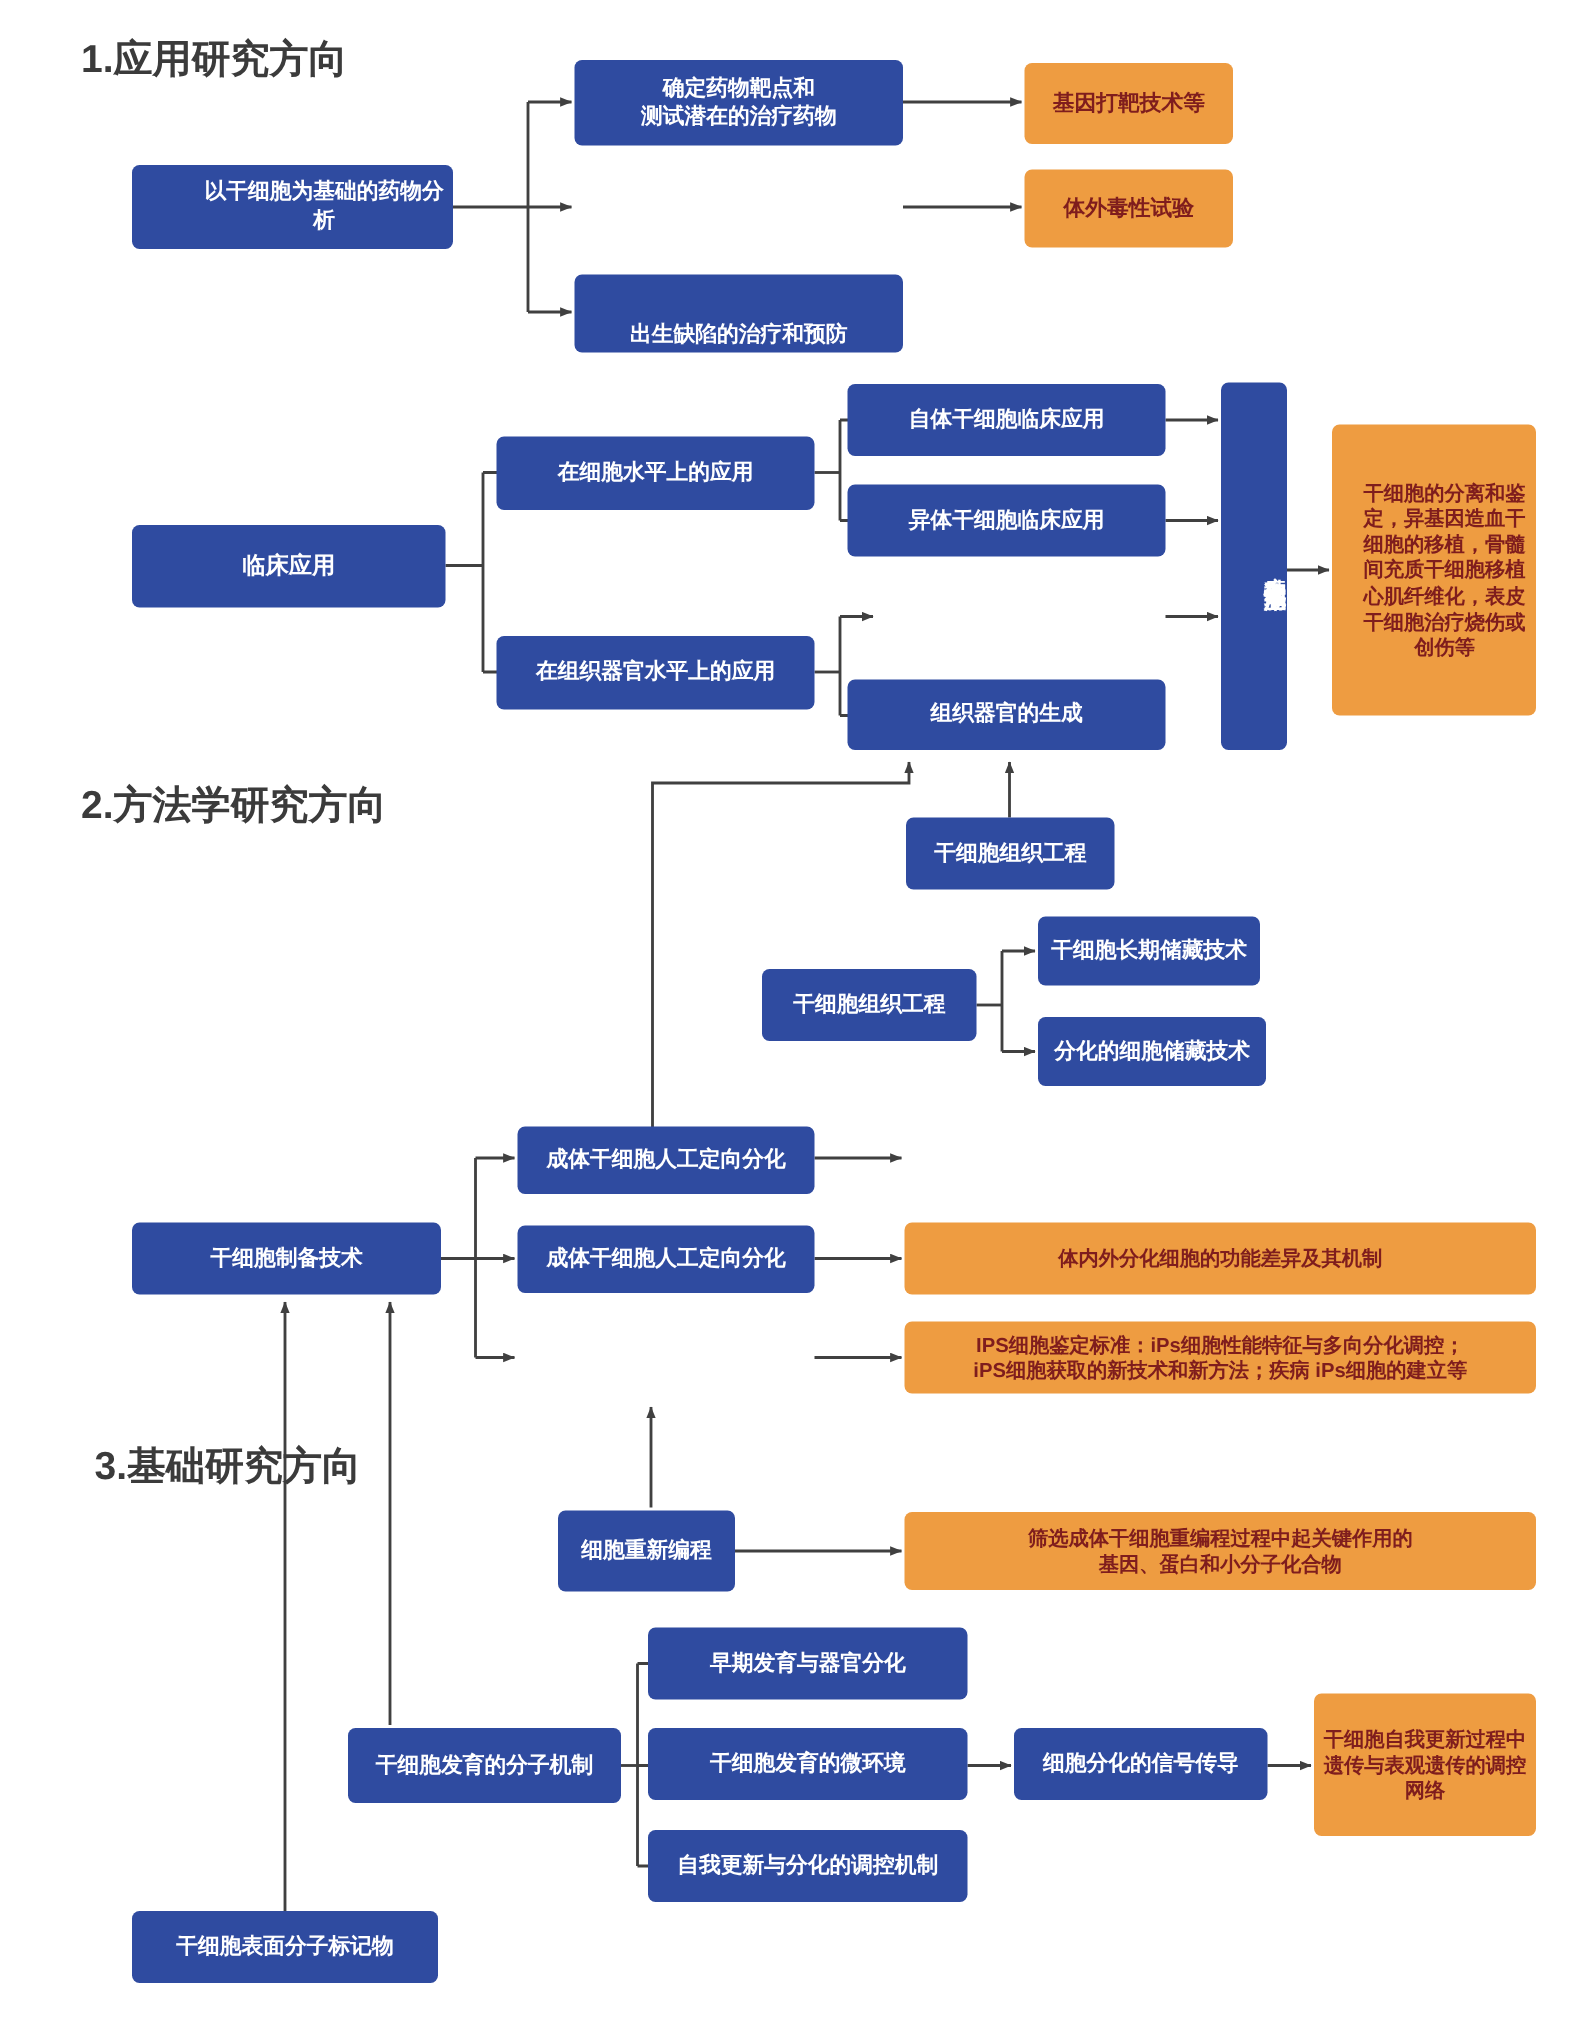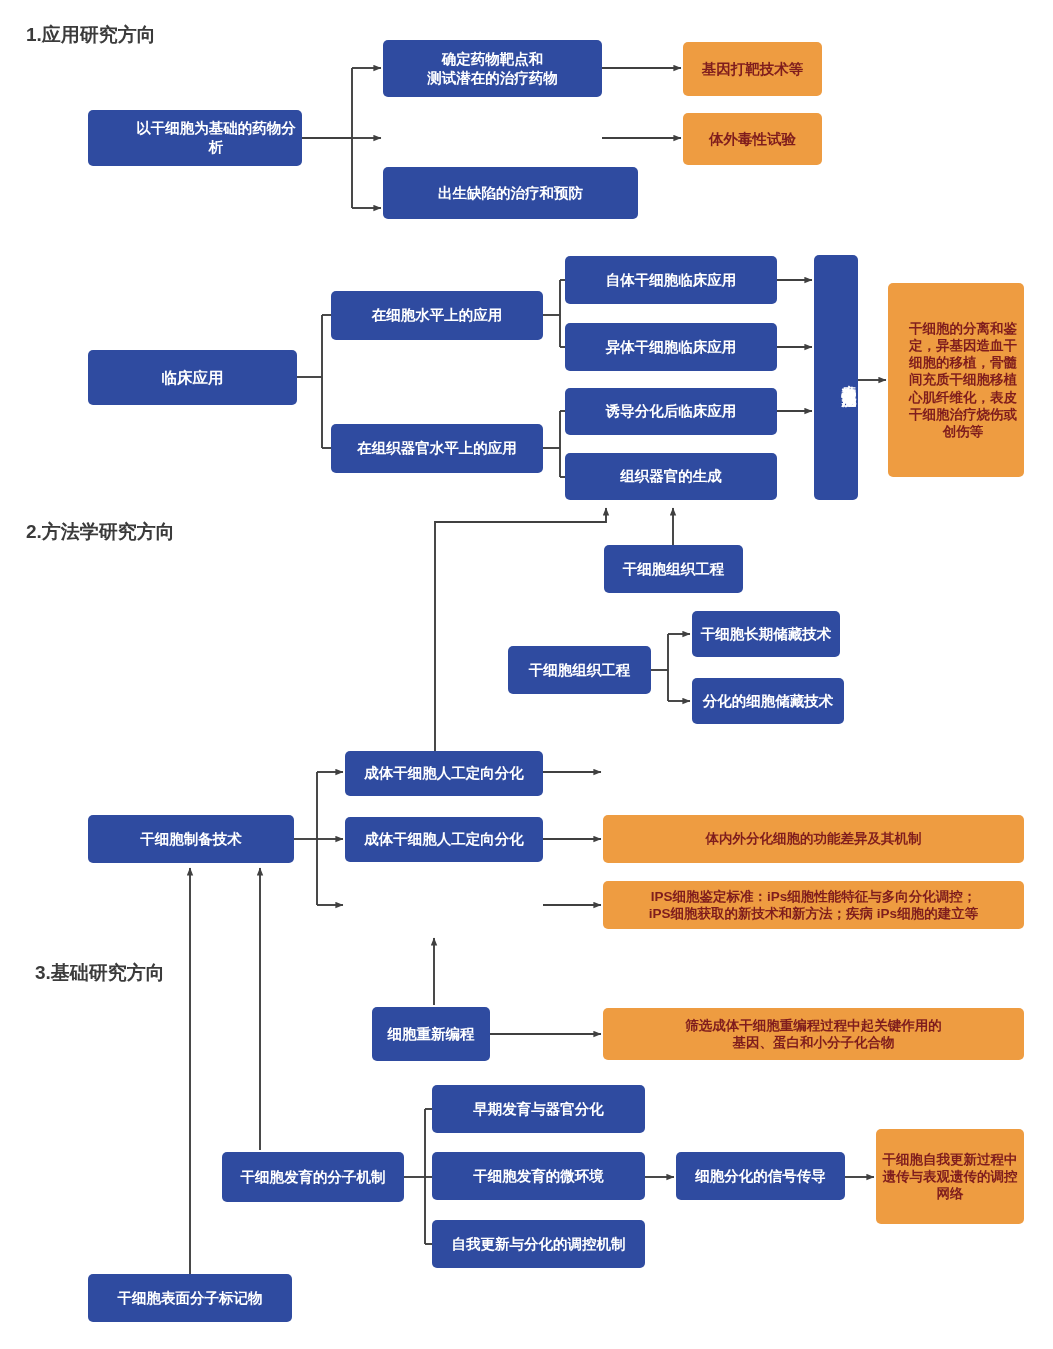--- a/index.html
+++ b/index.html
@@ -55,23 +55,24 @@
     letter-spacing:1px;
     line-height:1;
     padding:8px 2px;
   }
   
   .section-label{
     position:absolute;
     z-index:2;
     color:#3b3b3b;
     font-weight:bold;
-    font-size:19px;
+    font-size:26px;
     letter-spacing:0px;
     white-space:nowrap;
+    margin-left:28px;
   }
   .fs13{font-size:13.5px;}
   .fs14{font-size:14.5px;}
   .fs15{font-size:15.5px;}
 </style>
 </head>
 <body>
 
 <div id="canvas">
 
@@ -151,21 +152,21 @@
   <div class="section-label" style="left:26px; top:22px;">1.应用研究方向</div>
 
   <div class="node blue fs14" style="left:88px; top:110px; width:214px; height:56px;padding-left:48px;">
     <span class="txt">以干细胞为基础的药物分析</span>
   </div>
 
   <div class="node blue fs14" style="left:383px; top:40px; width:219px; height:57px;">
     <span class="txt">确定药物靶点和
 测试潜在的治疗药物</span>
   </div>
-  <div class="node blue fs14" style="left:383px; top:167px; width:255px; height:52px;">
+  <div class="node blue fs14" style="left:383px; top:183px; width:219px; height:52px;align-items:flex-end;">
     <span class="txt">出生缺陷的治疗和预防</span>
   </div>
 
   <div class="node orange fs14" style="left:683px; top:42px; width:139px; height:54px;">
     <span class="txt">基因打靶技术等</span>
   </div>
   <div class="node orange fs14" style="left:683px; top:113px; width:139px; height:52px;">
     <span class="txt">体外毒性试验</span>
   </div>
 
@@ -178,23 +179,20 @@
   </div>
   <div class="node blue fs14" style="left:331px; top:424px; width:212px; height:49px;">
     <span class="txt">在组织器官水平上的应用</span>
   </div>
 
   <div class="node blue fs14" style="left:565px; top:256px; width:212px; height:48px;">
     <span class="txt">自体干细胞临床应用</span>
   </div>
   <div class="node blue fs14" style="left:565px; top:323px; width:212px; height:48px;">
     <span class="txt">异体干细胞临床应用</span>
-  </div>
-  <div class="node blue fs14" style="left:565px; top:388px; width:212px; height:47px;">
-    <span class="txt">诱导分化后临床应用</span>
   </div>
   <div class="node blue fs14" style="left:565px; top:453px; width:212px; height:47px;">
     <span class="txt">组织器官的生成</span>
   </div>
 
   <div class="node blue vertical fs14" style="left:814px; top:255px; width:44px; height:245px;">
     <span class="txt">病种专化性干细胞应用</span>
   </div>
 
   <div class="node orange fs13" style="left:888px; top:283px; width:136px; height:194px;padding-left:20px;">
@@ -241,21 +239,21 @@
 
   <div class="node blue fs14" style="left:372px; top:1007px; width:118px; height:54px;">
     <span class="txt">细胞重新编程</span>
   </div>
 
   <div class="node orange fs13" style="left:603px; top:1008px; width:421px; height:52px;">
     <span class="txt">筛选成体干细胞重编程过程中起关键作用的
 基因、蛋白和小分子化合物</span>
   </div>
 
-  <div class="node blue fs14" style="left:222px; top:1152px; width:182px; height:50px;align-items:center;">
+  <div class="node blue fs14" style="left:232px; top:1152px; width:182px; height:50px;align-items:center;">
     <span class="txt">干细胞发育的分子机制</span>
   </div>
 
   <div class="node blue fs14" style="left:432px; top:1085px; width:213px; height:48px;">
     <span class="txt">早期发育与器官分化</span>
   </div>
   <div class="node blue fs14" style="left:432px; top:1152px; width:213px; height:48px;">
     <span class="txt">干细胞发育的微环境</span>
   </div>
   <div class="node blue fs14" style="left:432px; top:1220px; width:213px; height:48px;">

